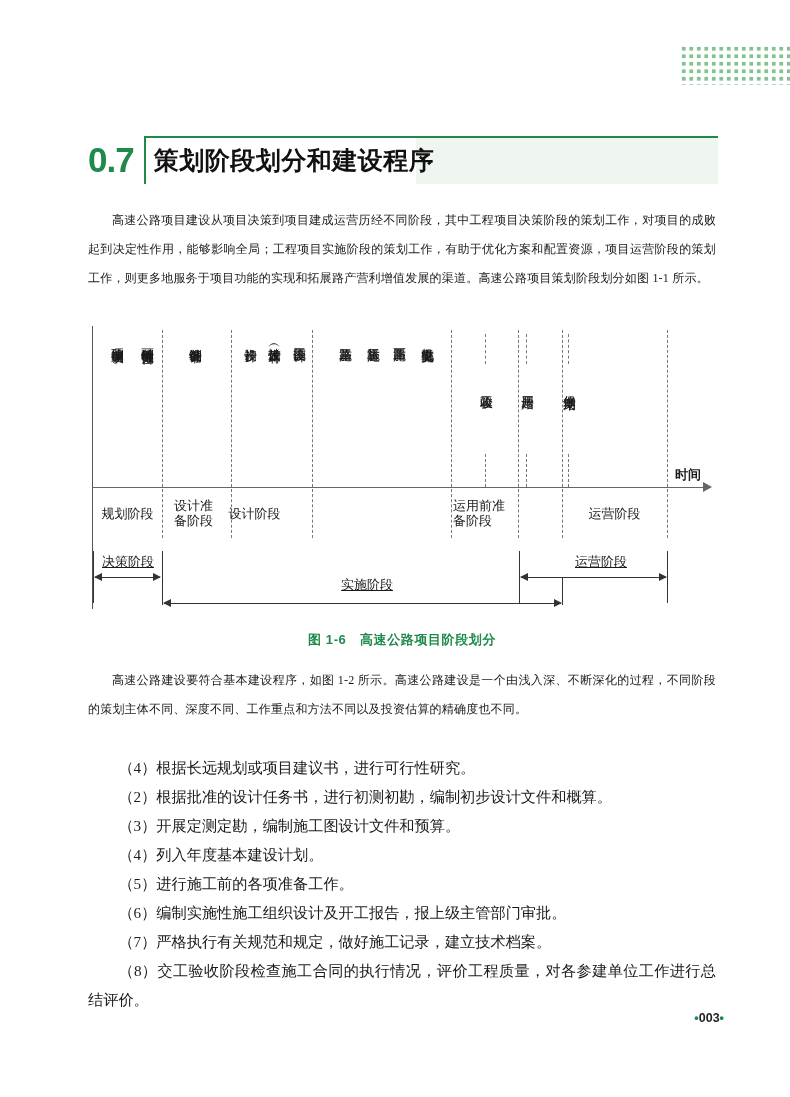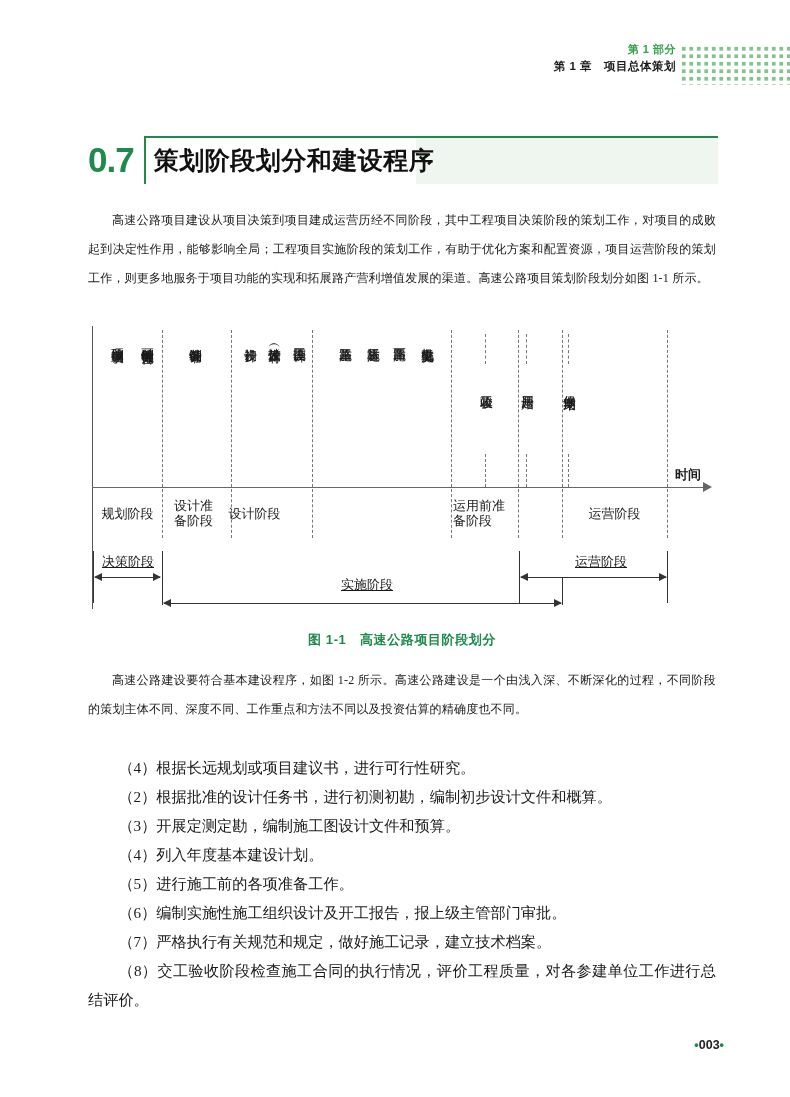--- a/index.html
+++ b/index.html
@@ -244,32 +244,27 @@
   .page-num {
     position: absolute;
     left: 0;
     top: 1011px;
     width: 724px;
     text-align: right;
     font-family: "Liberation Sans", "DejaVu Sans", sans-serif;
     font-size: 12.5px;
     font-weight: bold;
     color: #222;
-    margin-top: 27px;
   }
   .page-num .dot { color: #1f8a4c; }
 </style>
 </head>
 <body>
 
 <div class="page-header">
-  <div class="hdr-text">
-    <div class="hdr-part">第 1 部分</div>
-    <div class="hdr-chap">第 1 章　项目总体策划</div>
-  </div>
   <div class="hdr-dots"></div>
 </div>
 
 <div class="section-title">
   <div class="sec-num">0.7</div>
   <div class="sec-box">
     <div class="sec-name">策划阶段划分和建设程序</div>
   </div>
 </div>
 
@@ -339,21 +334,21 @@
   <div class="arw-r" style="left:567px; top:247px;"></div>
 
   <div class="brk-label" style="left:215px; top:250px; width:120px;">实施阶段</div>
   <div class="brk-tick" style="left:70px;  top:251px; height:28px;"></div>
   <div class="brk-tick" style="left:470px; top:251px; height:28px;"></div>
   <div class="brk-line" style="left:72px; top:277px; width:397px;"></div>
   <div class="arw-l" style="left:71px;  top:273px;"></div>
   <div class="arw-r" style="left:462px; top:273px;"></div>
 </div>
 
-<div class="fig-caption">图 1-1　高速公路项目阶段划分</div>
+<div class="fig-caption">图 1-6　高速公路项目阶段划分</div>
 
 <div class="para indent p2">高速公路建设要符合基本建设程序，如图 1-2 所示。高速公路建设是一个由浅入深、不断深化的过程，不同阶段的策划主体不同、深度不同、工作重点和方法不同以及投资估算的精确度也不同。</div>
 
 <div class="listitem" style="top:753px;">（4）根据长远规划或项目建议书，进行可行性研究。</div>
 <div class="listitem" style="top:782px;">（2）根据批准的设计任务书，进行初测初勘，编制初步设计文件和概算。</div>
 <div class="listitem" style="top:811px;">（3）开展定测定勘，编制施工图设计文件和预算。</div>
 <div class="listitem" style="top:840px;">（4）列入年度基本建设计划。</div>
 <div class="listitem" style="top:869px;">（5）进行施工前的各项准备工作。</div>
 <div class="listitem" style="top:898px;">（6）编制实施性施工组织设计及开工报告，报上级主管部门审批。</div>
 <div class="listitem" style="top:927px;">（7）严格执行有关规范和规定，做好施工记录，建立技术档案。</div>

